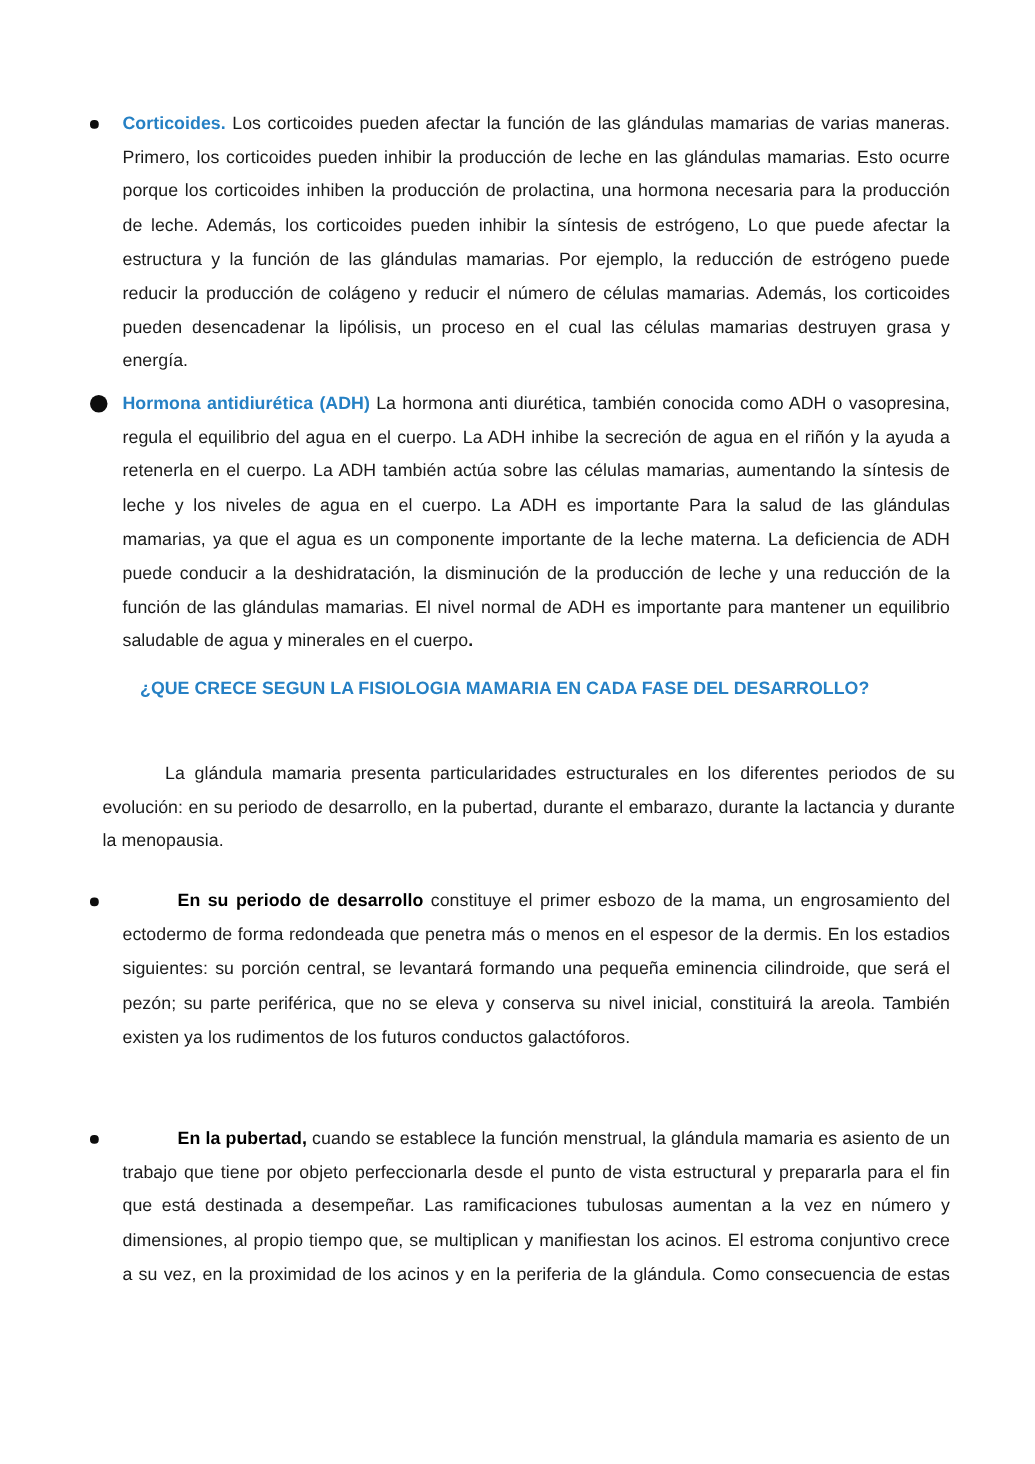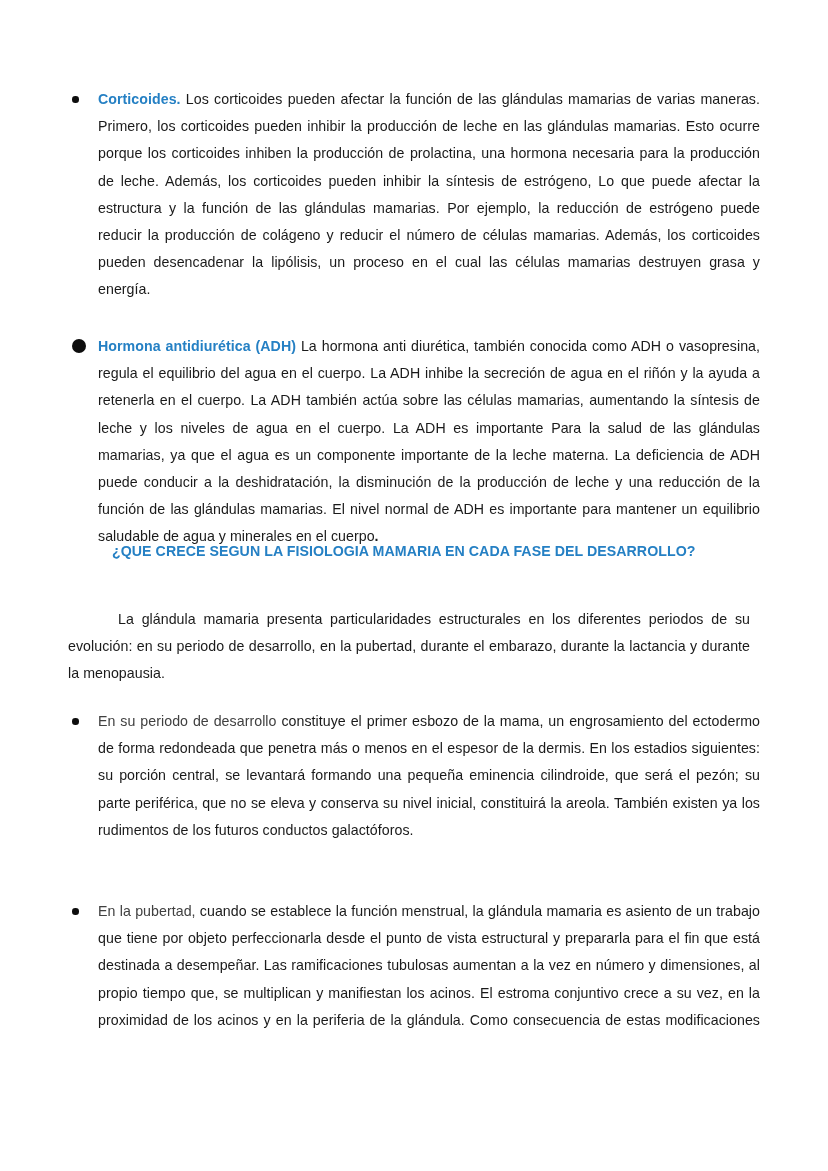--- a/index.html
+++ b/index.html
@@ -56,33 +56,34 @@
   }
   .dot-sm { width: 6.5px; height: 6.5px; margin-top: 10px; }
   .dot-lg { width: 14px;  height: 14px;  margin-top: 6px;  }
 
   .bullet-item .body {
     margin-left: 26px;
   }
 
   
   #item-corticoides { position: absolute; left: 72px;  top: 86px;  width: 688px; }
-  #item-adh         { position: absolute; left: 72px;  top: 310px; width: 688px; margin-top: 23px; }
+  #item-adh         { position: absolute; left: 72px;  top: 310px; width: 688px; }
   #heading-fases    { position: absolute; left: 62px;  top: 538px; width: 682px; }
-  #para-intro       { position: absolute; left: 68px;  top: 606px; width: 682px; }
+  #para-intro       { position: absolute; left: 82px;  top: 606px; width: 682px; }
   #item-desarrollo  { position: absolute; left: 72px;  top: 708px; width: 688px; }
   #item-pubertad    { position: absolute; left: 72px;  top: 898px; width: 688px; }
 
   .lead-blue {
     color: #2580c4;
     font-weight: bold;
   }
   .lead-bold {
-    font-weight: normal;
-    color: #404040;
+    font-weight: bold;
+    color: #000000;
+    margin-left: 44px;
   }
   .ital {
   }
   .strong-dot {
     font-weight: bold;
   }
 
   .section-heading {
     font-size: 14.2px;
     line-height: 27.2px;

